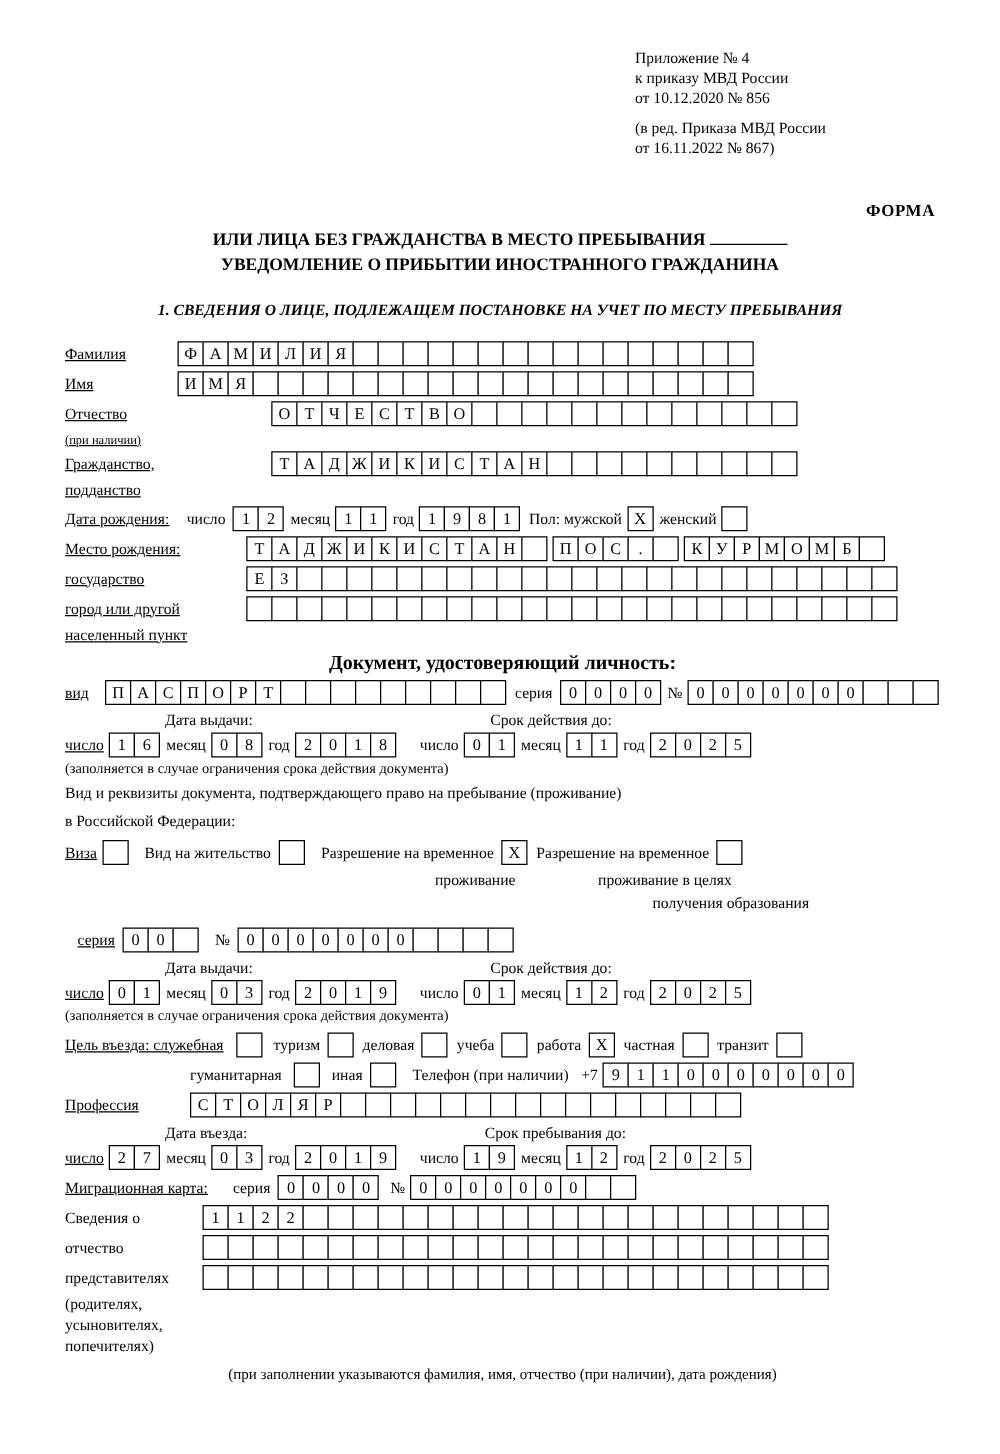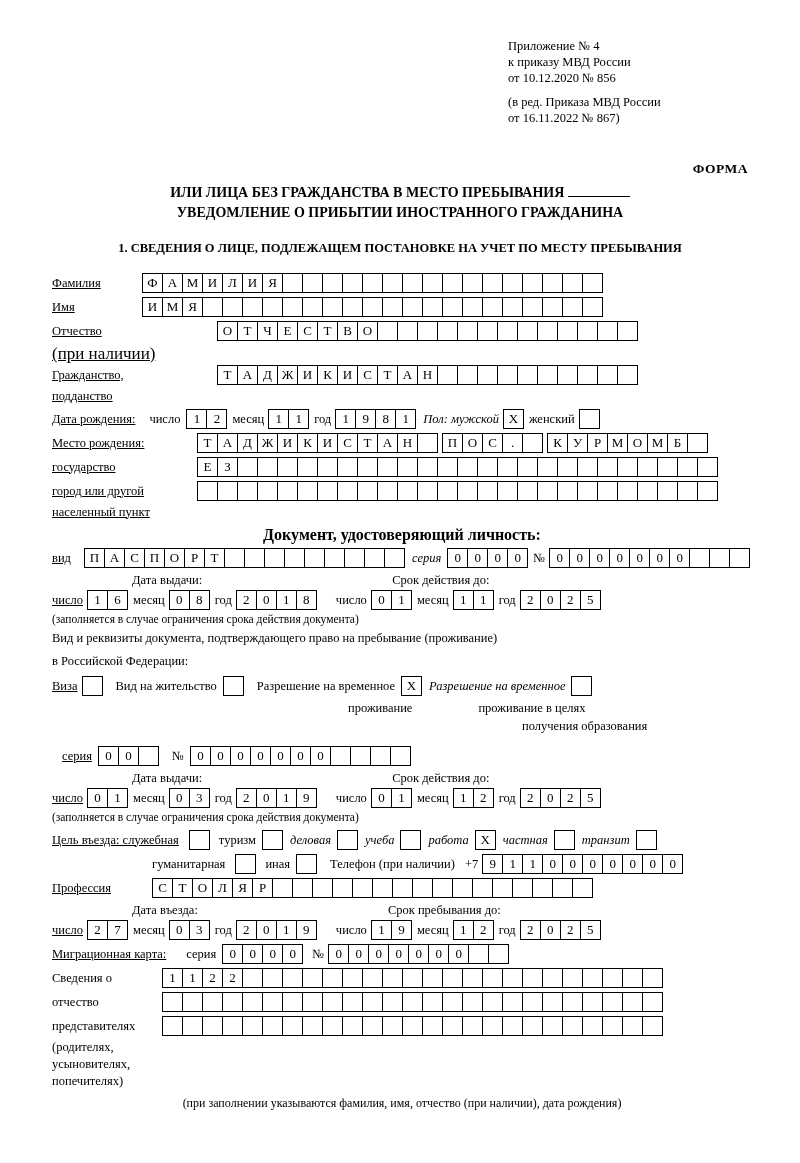--- a/index.html
+++ b/index.html
@@ -54,20 +54,21 @@
   }
   .title .u { display: inline-block; border-bottom: 1px solid #000; width: 62px; }
   .section {
     position: absolute;
     top: 241px;
     left: 0;
     width: 800px;
     text-align: center;
     font-size: 12.5px;
     font-weight: bold;
+    font-style: italic;
   }
   .body {
     position: absolute;
     top: 272px;
     left: 52px;
     width: 700px;
     font-size: 12.5px;
   }
   .row {
     display: flex;
@@ -91,27 +92,26 @@
     box-sizing: border-box;
     font-size: 13px;
     line-height: 18px;
     text-align: center;
     font-family: "Liberation Serif", serif;
     background: #fff;
   }
   .c.sp { margin-right: 4px; }
   .ml4 { margin-left: 4px; }
   .ml6 { margin-left: 6px; }
-  .ml8 { margin-left: 8px; font-style: italic; }
+  .ml8 { margin-left: 8px; }
   .ml10 { margin-left: 10px; }
   .ml14 { margin-left: 14px; }
   .ml20 { margin-left: 20px; }
   .note {
-    font-size: 17px;
-    text-align: center;
+    font-size: 10px;
   }
   .subnote {
     font-size: 11.5px;
     width: 100%;
   }
   .doc-head {
     text-align: center;
     font-weight: bold;
     font-size: 16px;
     margin: 6px 0 3px 0;

